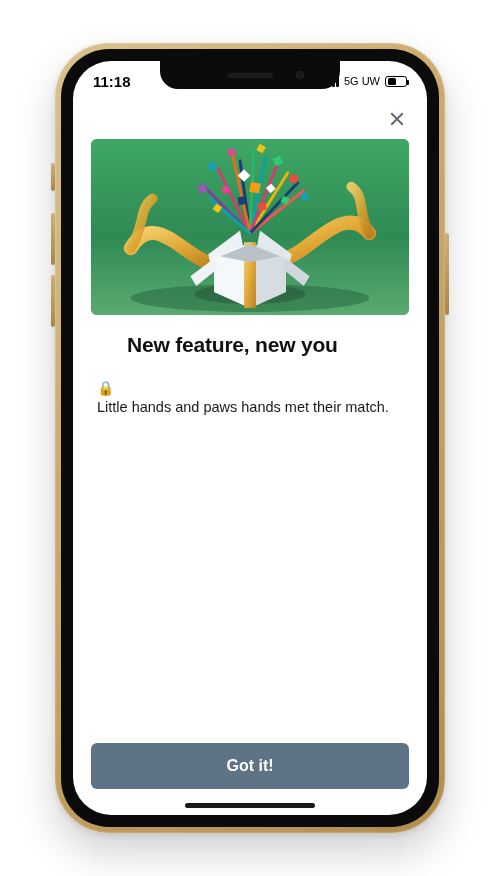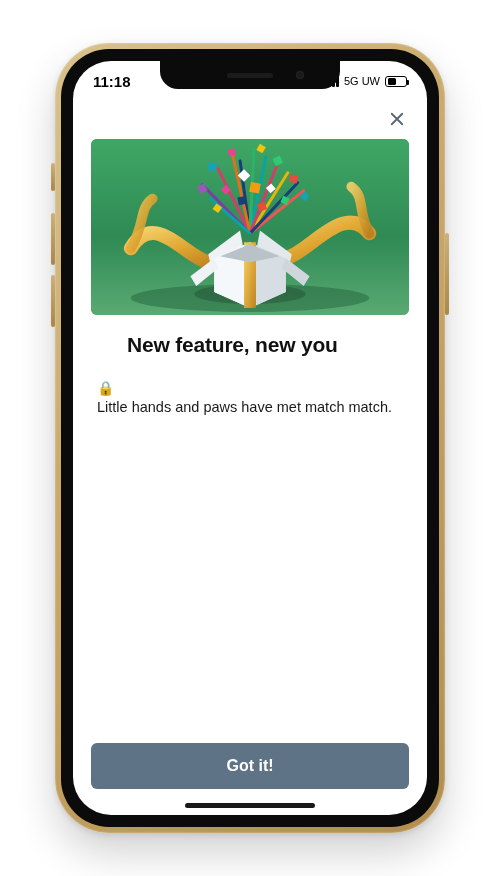--- a/index.html
+++ b/index.html
@@ -335,21 +335,21 @@
             </g>
           </svg>
         </div>
 
         <div class="title">New feature, new you</div>
 
         <div class="feature-block">
           <div class="feature-line">
             <span class="lock-emoji">🔒</span>
           </div>
-          <div class="feature-desc">Little hands and paws have met match match.</div>
+          <div class="feature-desc">Little hands and paws hands met their match.</div>
         </div>
 
         <div class="spacer"></div>
 
         <div class="cta-wrap">
           <div class="cta">Got it!</div>
         </div>
 
       </div>
 

